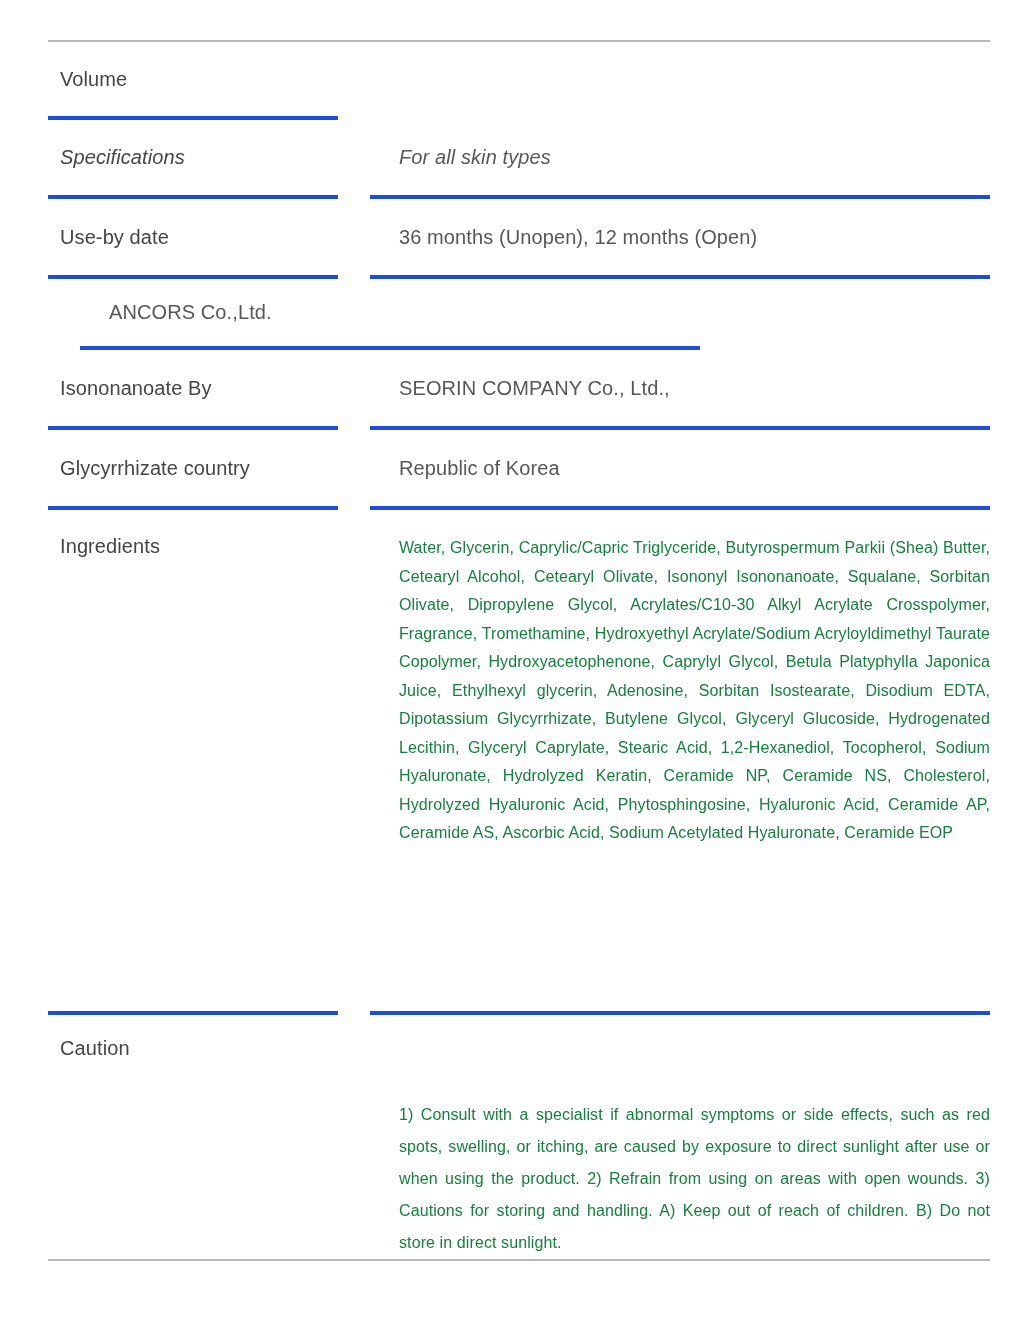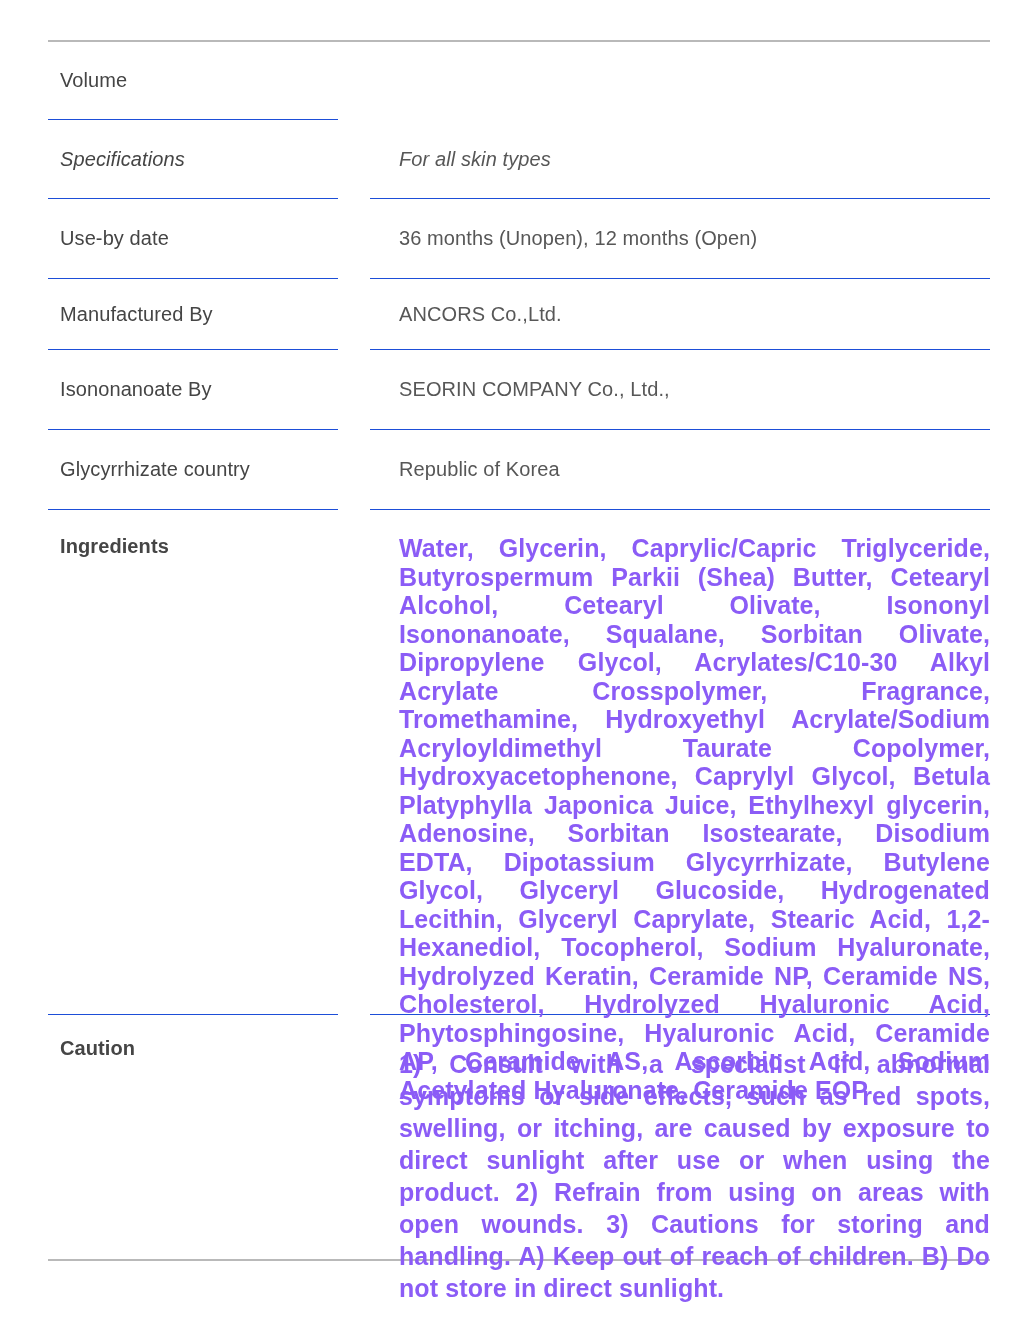--- a/index.html
+++ b/index.html
@@ -30,41 +30,41 @@
   }
   .colgap { width: 32px; }
   .cell.value {
     width: 620px;
     padding-left: 29px;
     font-size: 20px;
     color: #575757;
     letter-spacing: 0.1px;
   }
   
-  .row.sep .cell { border-bottom: 1px solid #1d4ed8; }
+  .row.sep .cell { border-bottom: 4px solid #1d4ed8; }
   
   .r1 { height: 78px; }
   .r2 { height: 79px; font-style: italic; }
   .r3 { height: 80px; }
   .r4 { height: 71px; }
   .r5 { height: 80px; }
   .r6 { height: 80px; }
   .r7 { height: 505px; }
   .r8 { height: 244px; }
   
-  .row.top .cell { align-items: flex-start; font-weight: bold; }
+  .row.top .cell { align-items: flex-start; }
   .r7 .cell.label { padding-top: 25px; }
   .r7 .cell.value { padding-top: 24px; }
   .r8 .cell.label { padding-top: 22px; }
-  .r8 .cell.value { padding-top: 33px; }
+  .r8 .cell.value { padding-top: 33px; align-items: flex-end; }
   .cell.value .para {
     display: block;
-    font-size: 25px;
+    font-size: 16px;
     line-height: 28.5px;
-    color: #8b5cf6;
+    color: #15803d;
     text-align: justify;
   }
   .r8 .cell.value .para { line-height: 32px; }
 </style>
 </head>
 <body>
 
 <div class="spec-table">
 
   <div class="row sep r1">
@@ -78,21 +78,20 @@
     <div class="cell value">For all skin types</div>
   </div>
 
   <div class="row sep r3">
     <div class="cell label">Use-by date</div>
     <div class="colgap"></div>
     <div class="cell value">36 months (Unopen), 12 months (Open)</div>
   </div>
 
   <div class="row sep r4">
-    <div class="cell label">Manufactured By</div>
     <div class="colgap"></div>
     <div class="cell value">ANCORS Co.,Ltd.</div>
   </div>
 
   <div class="row sep r5">
     <div class="cell label">Isononanoate By</div>
     <div class="colgap"></div>
     <div class="cell value">SEORIN COMPANY Co., Ltd.,</div>
   </div>
 

